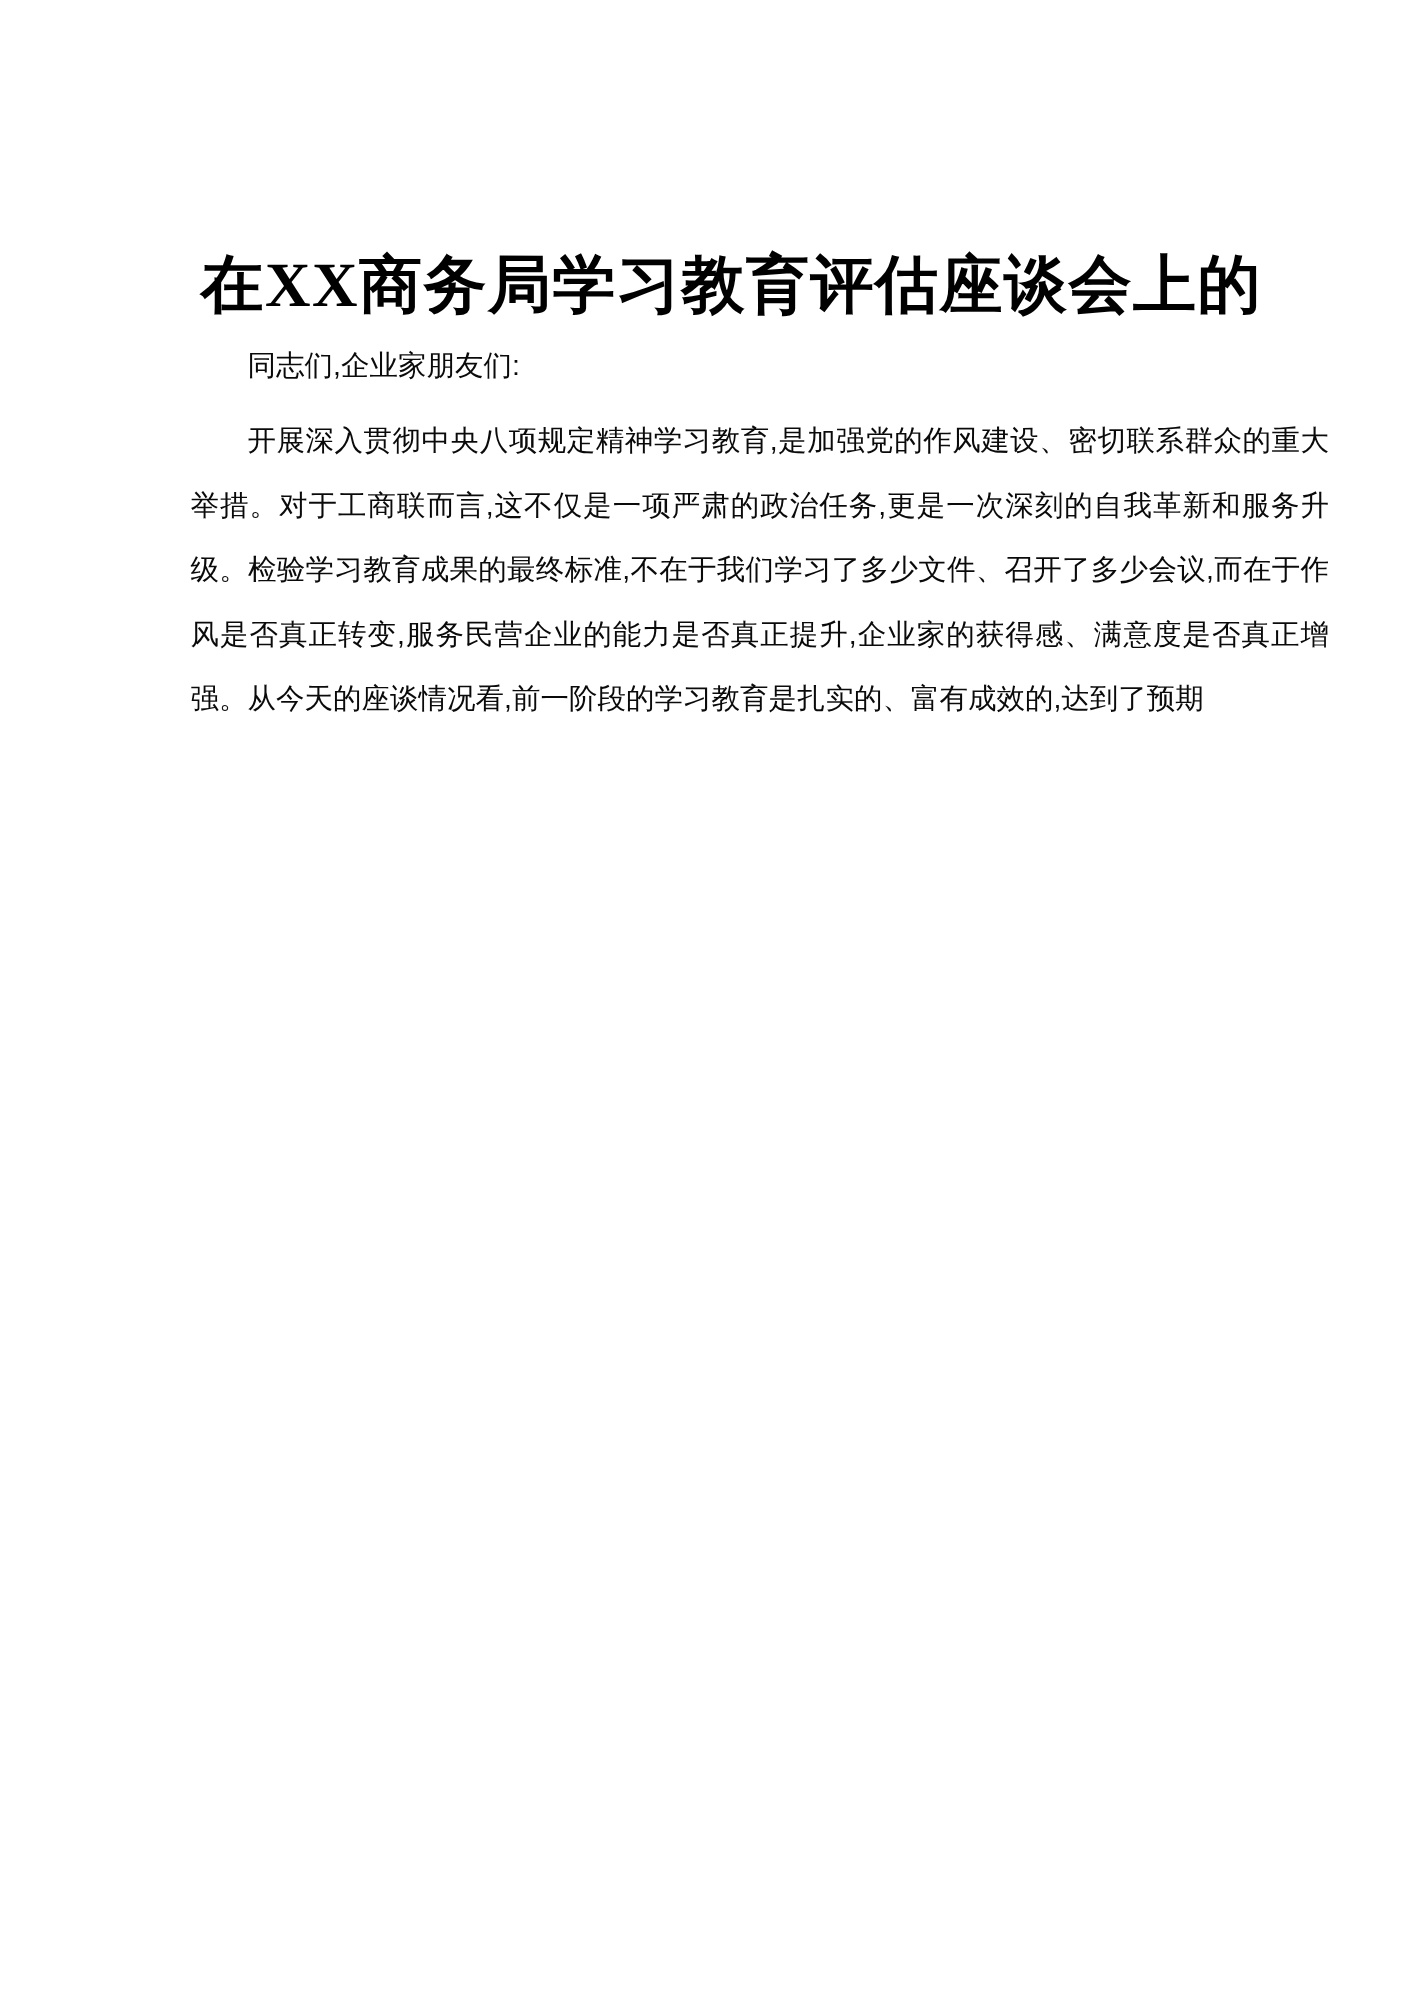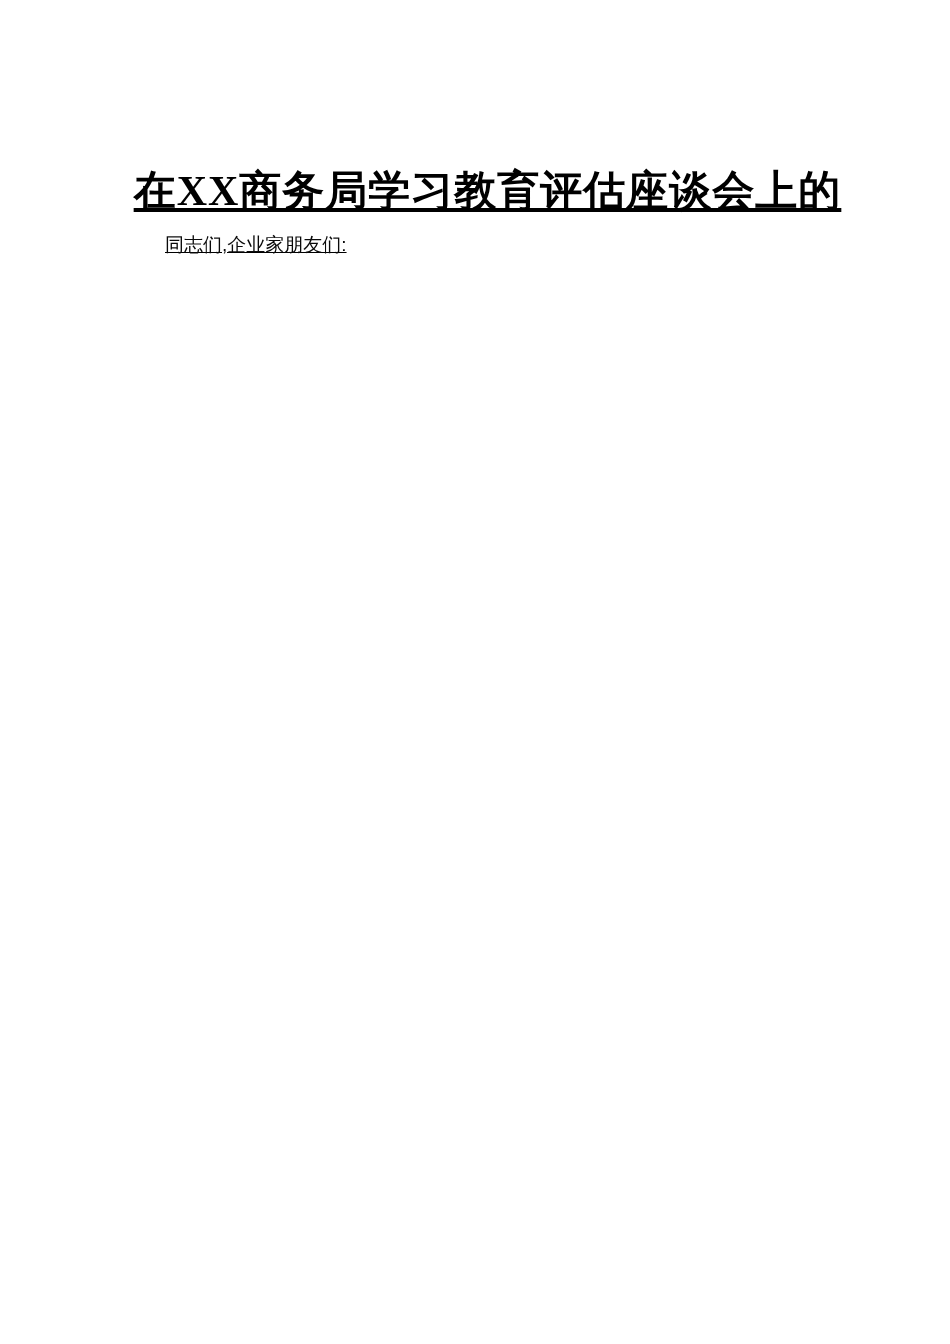--- a/index.html
+++ b/index.html
@@ -8,21 +8,20 @@
     background: #ffffff;
   }
   .page {
     position: relative;
     width: 950px;
     height: 964px;
     background: #ffffff;
     color: #000000;
     overflow: hidden;
     font-family: "Liberation Sans", sans-serif;
-    text-decoration: underline;
   }
   .doc-title {
     margin: 162px 55px 0 80px;
     text-align: center;
     font-family: "Liberation Serif", serif;
     font-weight: 700;
     font-size: 42px;
     line-height: 58px;
     color: #000000;
     letter-spacing: 1px;
@@ -47,15 +46,16 @@
 <body>
 
 <div class="page">
 
   <h1 class="doc-title">
     <span class="title-line">在XX商务局学习教育评估座谈会上的</span>
   </h1>
 
   <div class="doc-body">
     <p>同志们,企业家朋友们:</p>
+    <p>开展深入贯彻中央八项规定精神学习教育,是加强党的作风建设、密切联系群众的重大举措。对于工商联而言,这不仅是一项严肃的政治任务,更是一次深刻的自我革新和服务升级。检验学习教育成果的最终标准,不在于我们学习了多少文件、召开了多少会议,而在于作风是否真正转变,服务民营企业的能力是否真正提升,企业家的获得感、满意度是否真正增强。从今天的座谈情况看,前一阶段的学习教育是扎实的、富有成效的,达到了预期</p>
   </div>
 
 </div>
 
 </body></html>

